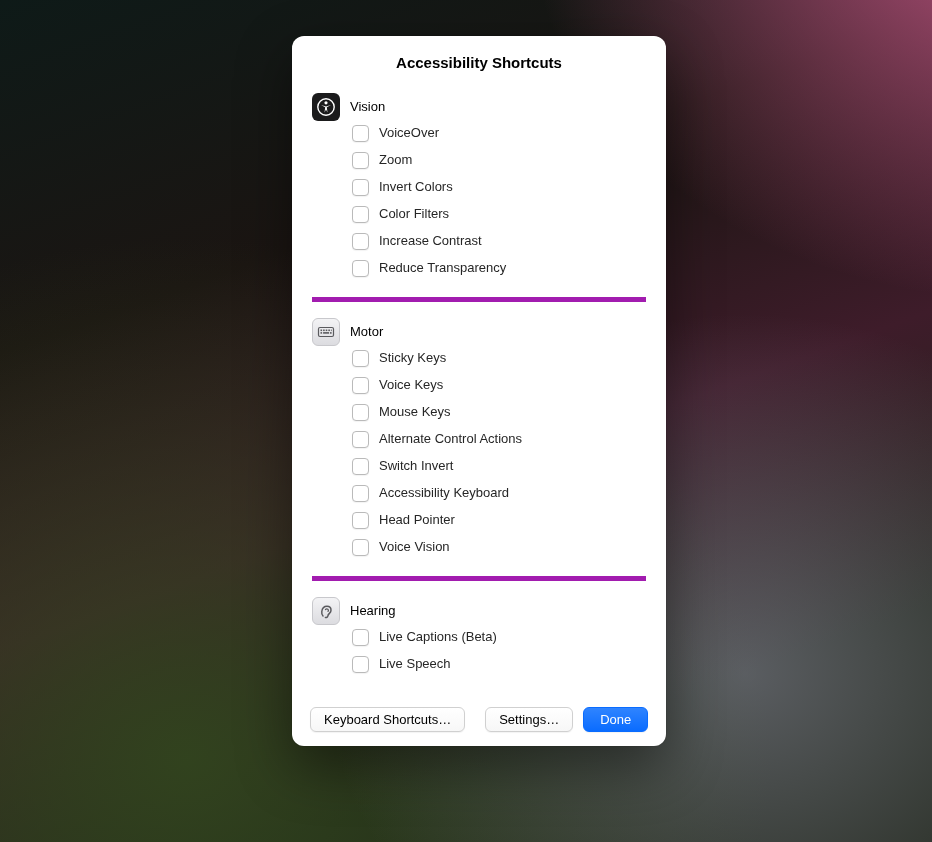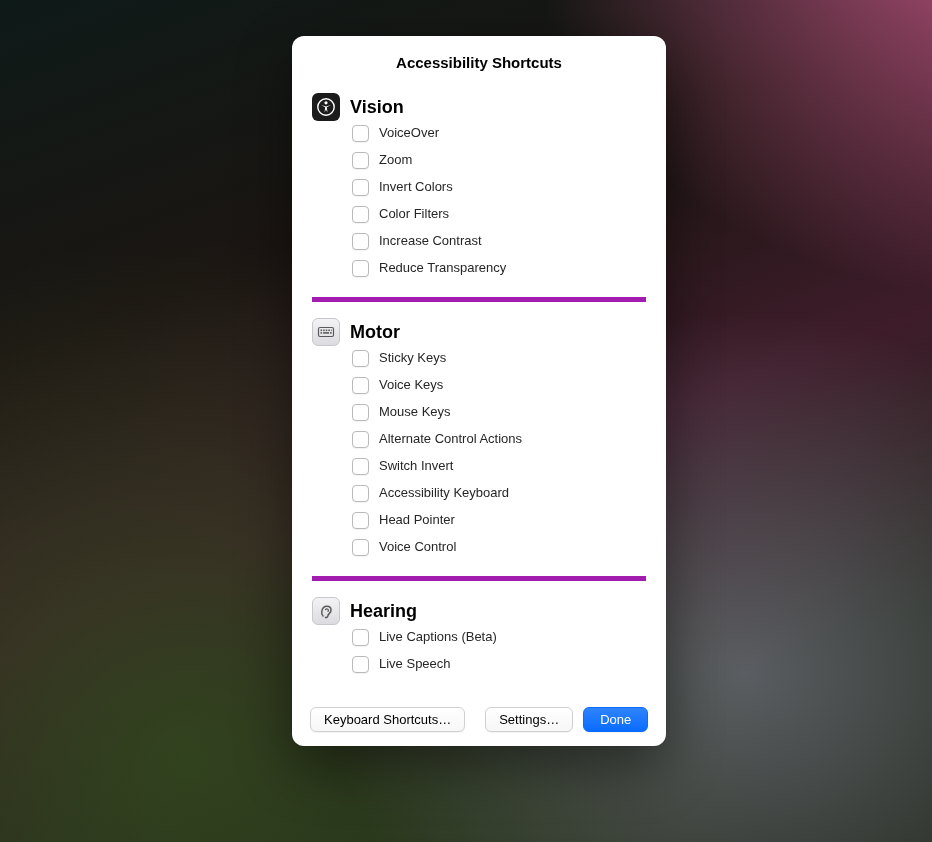--- a/index.html
+++ b/index.html
@@ -57,22 +57,22 @@
     flex: 0 0 28px;
     margin-right: 10px;
     display: flex;
     align-items: center;
     justify-content: center;
   }
   .section-body {
     flex: 1;
   }
   .section-title {
-    font-size: 18px;
-    font-weight: 700;
+    font-size: 13px;
+    font-weight: 400;
     line-height: 28px;
     margin-bottom: 4px;
   }
   .option-row {
     display: flex;
     align-items: flex-start;
     height: 27px;
     padding-left: 2px;
   }
   .checkbox {
@@ -216,21 +216,21 @@
           <div class="option-row">
             <div class="checkbox"></div>
             <span class="option-label">Accessibility Keyboard</span>
           </div>
           <div class="option-row">
             <div class="checkbox"></div>
             <span class="option-label">Head Pointer</span>
           </div>
           <div class="option-row">
             <div class="checkbox"></div>
-            <span class="option-label">Voice Control</span>
+            <span class="option-label">Voice Vision</span>
           </div>
         </div>
       </div>
 
       <div class="section">
         <div class="section-icon hearing-icon">
           <svg width="20" height="20" viewBox="0 0 20 20">
             <path d="M7 15 C6 14 5.5 12.5 5.8 10.5 C6.2 7.5 8.3 5.3 11 5.3 C13.4 5.3 15 7 15 9.2 C15 11 14 11.8 13.2 12.6 C12.5 13.3 12 14 11.8 15 C11.5 16.2 10.5 16.8 9.4 16.5" fill="none" stroke="#5a5a5e" stroke-width="1.5" stroke-linecap="round"></path>
             <path d="M9.5 8.5 C10 8 11 7.8 11.8 8.3 C12.5 8.8 12.6 9.8 12 10.4" fill="none" stroke="#5a5a5e" stroke-width="1.3" stroke-linecap="round"></path>
           </svg>

